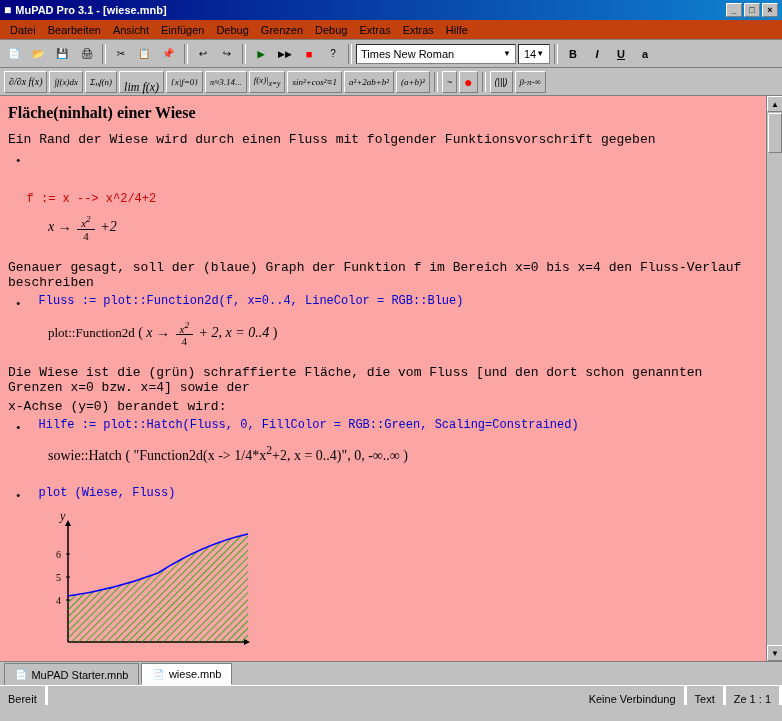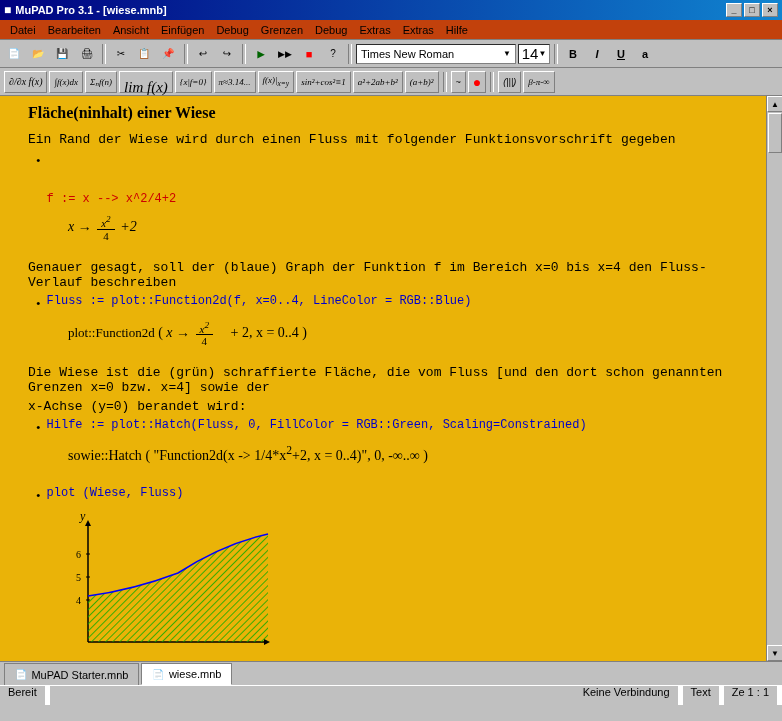--- a/index.html
+++ b/index.html
@@ -115,25 +115,25 @@
     }
 
     
     .main-area {
       display: flex;
       background: white;
       height: 565px;
     }
     .content-area {
       flex: 1;
-      padding: 8px 28px;
+      padding: 8px 8px;
       overflow-y: auto;
       font-family: 'Times New Roman', serif;
       font-size: 13px;
-      background: #eab308;
+      background: #fca5a5;
     }
     .scrollbar-v {
       width: 16px;
       background: #c0c0c0;
       border-left: 1px solid #808080;
       display: flex;
       flex-direction: column;
     }
     .scroll-btn {
       width: 16px; height: 16px;
@@ -185,23 +185,23 @@
     .status-bar {
       background: #c0c0c0;
       height: 20px;
       display: flex;
       align-items: center;
       border-top: 1px solid #fff;
       font-size: 11px;
     }
     .status-section {
       padding: 0 8px;
-      border-right: 5px solid #ffffff;
+      border-right: 3px solid #ffffff;
       height: 100%;
-      display: flex; align-items: flex-start;
+      display: flex; align-items: flex-end;
     }
 
     
     .page-title {
       font-family: 'Times New Roman', serif;
       font-size: 16px;
       font-weight: bold;
       margin-bottom: 10px;
       color: black;
     }
@@ -224,20 +224,21 @@
     .code-red {
       font-family: 'Courier New', monospace;
       font-size: 12px;
       color: #cc0000;
       margin-top: 41px;
     }
     .code-blue {
       font-family: 'Courier New', monospace;
       font-size: 12px;
       color: #0000cc;
+      margin-left: 12px;
     }
     .math-display {
       margin: 8px 0 8px 40px;
       font-family: 'Times New Roman', serif;
       font-size: 14px;
     }
 
     
     .chart-container {
       margin: 8px 0 0 30px;
@@ -289,42 +290,42 @@
   <div class="toolbar-btn" style="font-size:9px;color:darkgreen;font-weight:bold;">▶</div>
   <div class="toolbar-btn" style="font-size:9px;">▶▶</div>
   <div class="toolbar-btn" style="color:red;font-size:11px;">■</div>
   <div class="toolbar-btn">?</div>
   <div class="toolbar-sep"></div>
   <div class="font-selector">
     <span style="font-size:11px;flex:1;">Times New Roman</span>
     <span style="font-size:8px;">▼</span>
   </div>
   <div class="size-selector">
-    <span style="font-size:15px;">14</span>
+    <span style="font-size:11px;">14</span>
     <span style="font-size:8px;">▼</span>
   </div>
   <div class="toolbar-sep"></div>
   <div class="format-btn">B</div>
   <div class="format-btn" style="font-style:italic;">I</div>
   <div class="format-btn" style="text-decoration:underline;">U</div>
   <div class="format-btn">a</div>
 </div>
 
 <div class="math-toolbar">
   <div class="math-btn">
       <span style="font-family:serif;font-size:10px;">∂/∂x f(x)</span>
     </div>
   <div class="math-btn">
       <span style="font-family:serif;font-size:9px;">∫f(x)dx</span>
     </div>
   <div class="math-btn">
       <span style="font-family:serif;font-size:9px;">Σₙf(n)</span>
     </div>
   <div class="math-btn">
-      <span style="font-family:serif;font-size:15px;margin-top:12px;">lim f(x)</span>
+      <span style="font-family:serif;font-size:12px;margin-top:12px;">lim f(x)</span>
     </div>
   <div class="math-btn">
       <span style="font-family:serif;font-size:9px;">{x|f=0}</span>
     </div>
   <div class="math-btn">
       <span style="font-family:serif;font-size:9px;">π≈3.14...</span>
     </div>
   <div class="math-btn">
       <span style="font-family:serif;font-size:9px;">f(x)|<sub>x=y</sub></span>
     </div>
@@ -383,21 +384,21 @@
     </div>
 
     <div class="math-display">
       <span style="font-family:'Times New Roman',serif; font-size:13px;">plot::Function2d</span>
       <span style="font-size:14px;">(</span>
       <span style="font-style:italic;">x →</span>
       <span style="display:inline-block; vertical-align:middle; text-align:center; margin: 0 2px;">
         <span style="display:block; font-style:italic; font-size:11px; border-bottom:1px solid black; padding:0 4px;">x<sup>2</sup></span>
         <span style="display:block; font-size:11px; padding:0 4px;">4</span>
       </span>
-      <span style="margin-left:12px;">+ 2, x = 0..4</span>
+      <span style="font-style:italic;">+ 2, x = 0..4</span>
       <span style="font-size:14px;">)</span>
     </div>
 
     <div class="section-gap"></div>
 
     <div class="text-para">Die Wiese ist die (grün) schraffierte Fläche, die vom Fluss [und den dort schon genannten Grenzen x=0 bzw. x=4] sowie der</div>
     <div class="text-para">x-Achse (y=0) berandet wird:</div>
 
     <div class="bullet-row">
       <span class="bullet">•</span>

